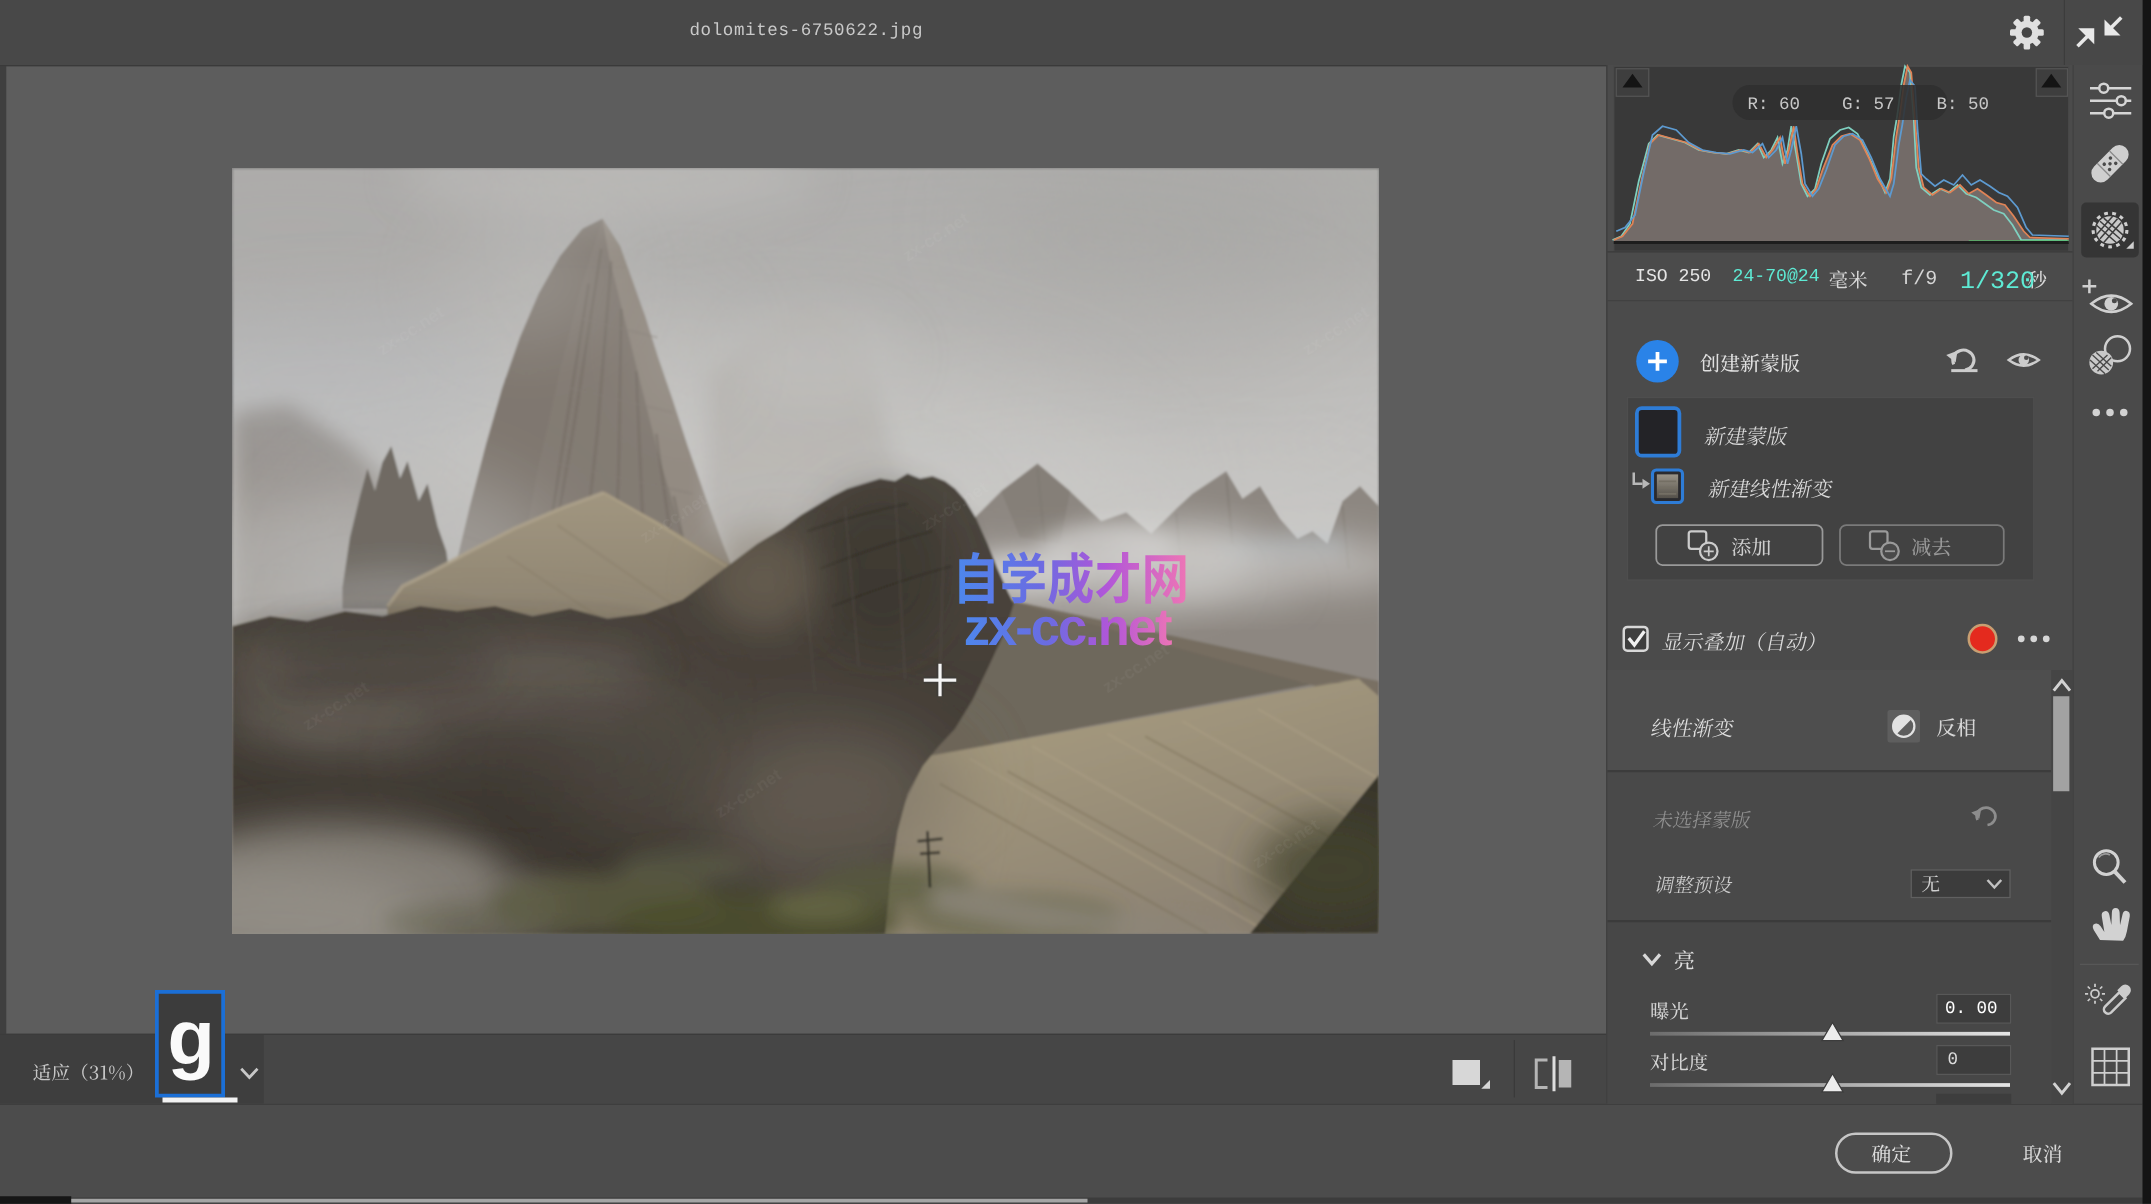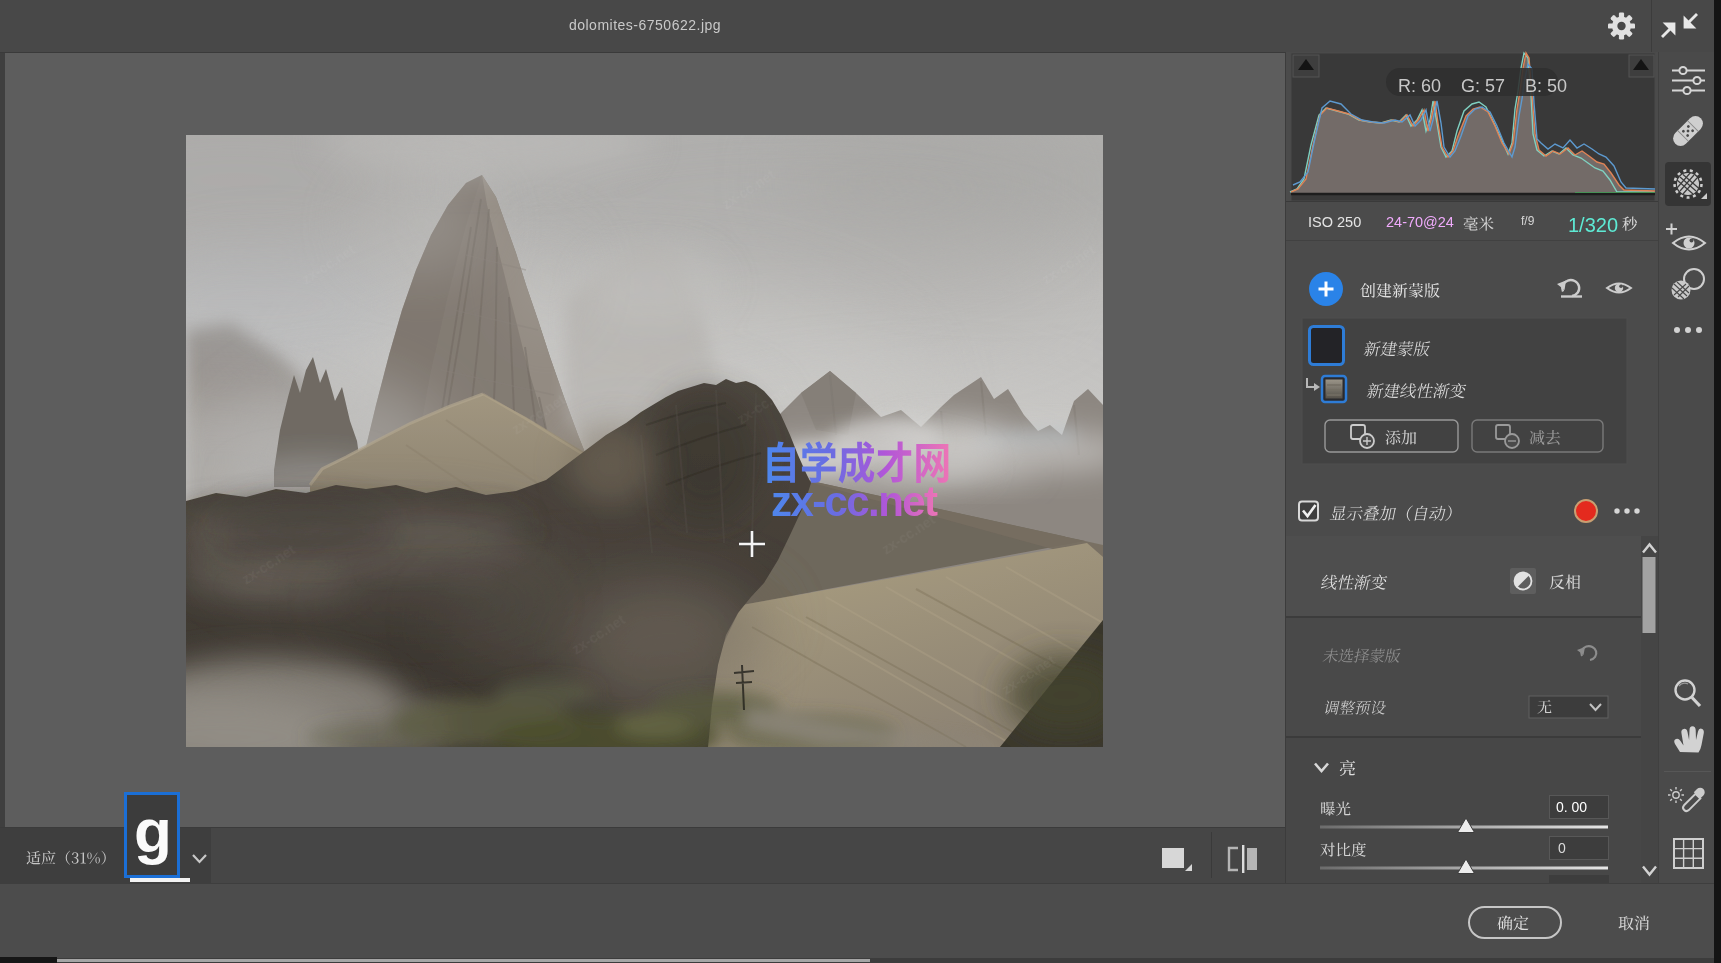--- a/index.html
+++ b/index.html
@@ -1,17 +1,17 @@
 <!DOCTYPE html>
 <html><head><meta charset="utf-8"><style>
 html,body{margin:0;padding:0;}
 body{width:1721px;height:963px;position:relative;overflow:hidden;background:#5d5d5d;
  font-family:"Liberation Sans",sans-serif;}
 .abs{position:absolute;}
-.mono{font-family:Liberation Sans, sans-serif;}
+.mono{font-family:Liberation Mono, monospace;}
 </style></head><body>
 
 <div class="abs" style="left:0;top:52px;width:1285px;height:831px;background:#5d5d5d"></div>
 
 <div class="abs" style="left:0;top:52px;width:5px;height:911px;background:#3f3f3f"></div>
 
 <div class="abs" style="left:0;top:0;width:1714px;height:52px;background:#484848;border-bottom:1px solid #3a3a3a"></div>
 <div class="abs mono" style="left:645px;top:17px;transform:translateX(-50%);font-size:14px;color:#c9c9c9;letter-spacing:.5px;white-space:nowrap">dolomites-6750622.jpg</div>
 <div class="abs" style="left:1651px;top:0;width:1px;height:52px;background:#3c3c3c"></div>
 
@@ -439,21 +439,21 @@
     <circle cx="1621.5" cy="26.0" r="4.2" fill="#464646"></circle>
     <g stroke="#e8e8e8" stroke-width="2.8" fill="#e8e8e8">
       <path d="M1697,14 L1689,22" fill="none"></path>
       <polygon points="1685,19 1685,27 1693,27"></polygon>
       <path d="M1662,37 L1670,29" fill="none"></path>
       <polygon points="1674,32 1674,24 1666,24"></polygon>
     </g>
   </svg>
 
 <div class="abs mono" style="left:1308px;top:214px;font-size:14.5px;color:#e5e5e5;z-index:5">ISO 250</div>
-<div class="abs mono" style="left:1386px;top:214px;font-size:14.5px;color:#f0abfc;z-index:5">24-70@24</div>
-<div class="abs mono" style="left:1521px;top:214px;font-size:12px;color:#d6d6d6;z-index:5">f/9</div>
+<div class="abs mono" style="left:1386px;top:214px;font-size:14.5px;color:#5eead4;z-index:5">24-70@24</div>
+<div class="abs mono" style="left:1521px;top:214px;font-size:16px;color:#d6d6d6;z-index:5">f/9</div>
 <div class="abs mono" style="left:1568px;top:214px;font-size:20px;color:#5eead4;z-index:5">1/320</div>
-<div class="abs mono" style="left:1398px;top:76px;font-size:18px;color:#c8c8c8;white-space:pre;z-index:5">R: 60    G: 57    B: 50</div>
+<div class="abs mono" style="left:1398px;top:76px;font-size:14px;color:#c8c8c8;white-space:pre;z-index:5">R: 60    G: 57    B: 50</div>
 <div class="abs" style="left:1549px;top:795px;width:60px;height:24px;background:#3d3d3d;border:1px solid #585858;box-sizing:border-box;z-index:5"></div>
 <div class="abs mono" style="left:1556px;top:799px;font-size:14px;color:#ffffff;z-index:6">0. 00</div>
 <div class="abs" style="left:1549px;top:836px;width:60px;height:24px;background:#3d3d3d;border:1px solid #585858;box-sizing:border-box;z-index:5"></div>
 <div class="abs mono" style="left:1558px;top:840px;font-size:14px;color:#dcdcdc;z-index:6">0</div>
 <div class="abs" style="left:1549px;top:875px;width:60px;height:8px;background:#3d3d3d;z-index:5"></div>
 
 </body></html>

